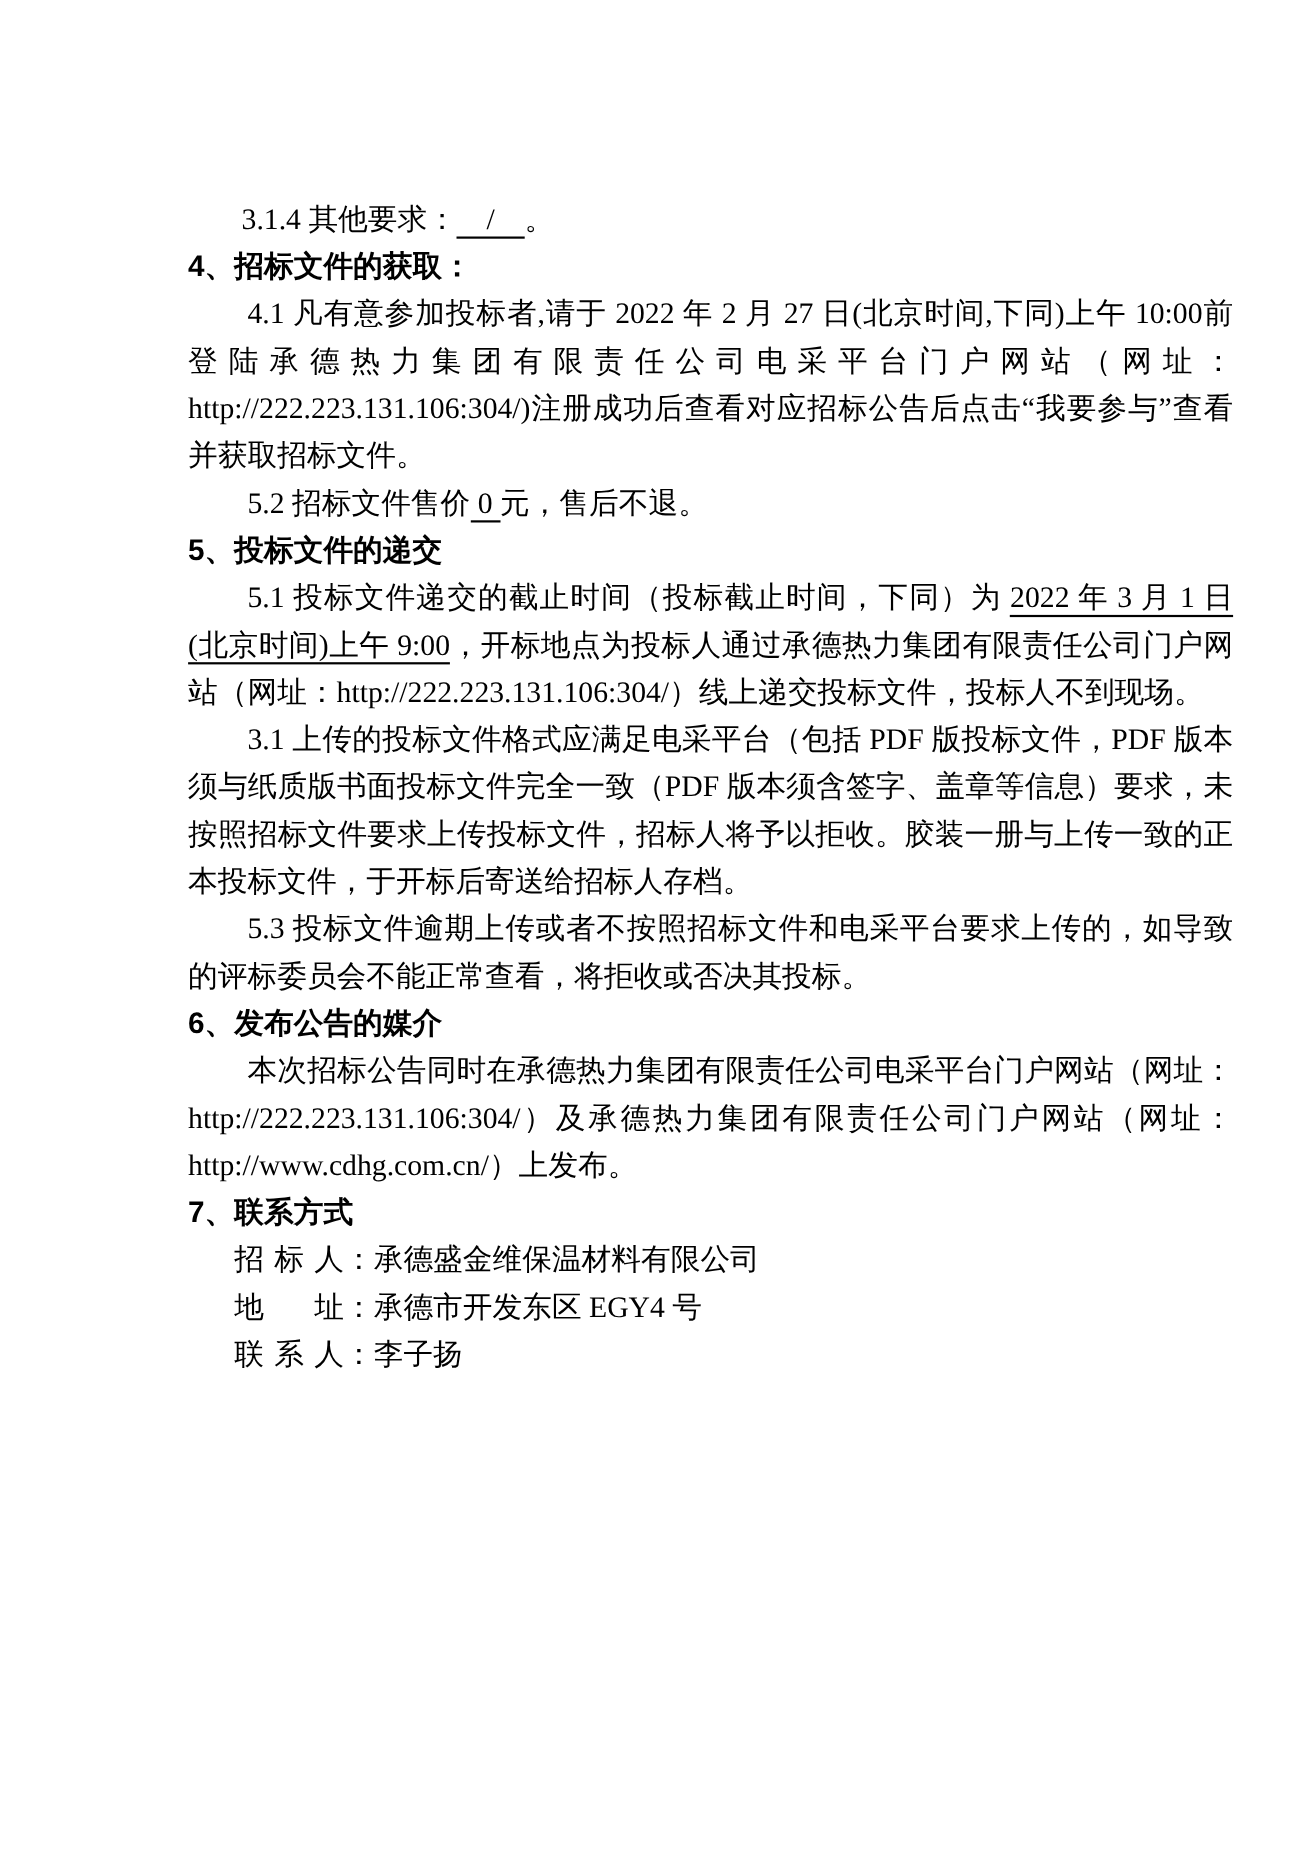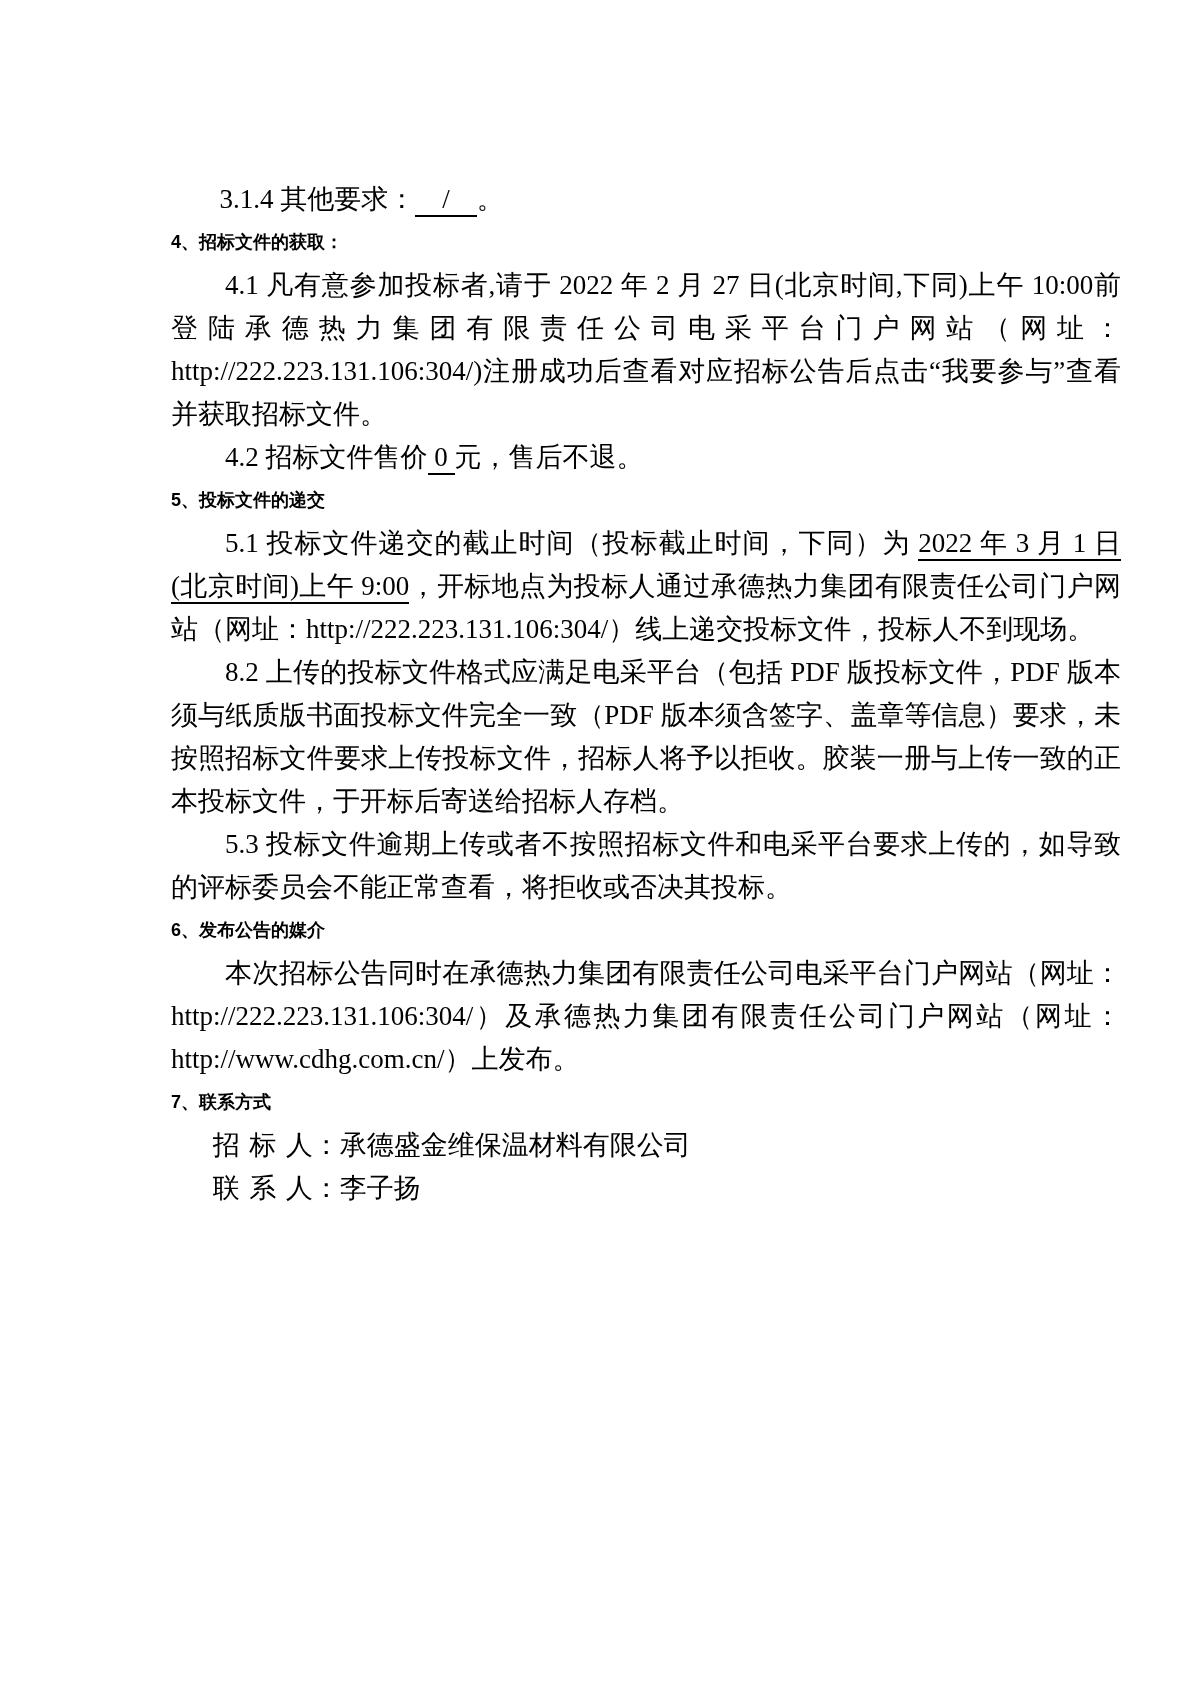--- a/index.html
+++ b/index.html
@@ -23,21 +23,21 @@
   }
   .para {
     margin: 0;
     text-align: justify;
     overflow-wrap: break-word;
   }
   .indent-sub { text-indent: 1.8em; }   
   .indent-body { text-indent: 2em; }    
   .hd {
     margin: 0;
-    font-size: 18px;
+    font-size: 27px;
     line-height: 43px;
     font-weight: 700;
     font-family: "Liberation Sans", "DejaVu Sans", sans-serif;
     text-align: left;
   }
   .u {
     border-bottom: 2px solid #000;
     padding-bottom: 1px;
   }
   .contact-row {
@@ -58,36 +58,37 @@
 
 <div class="page">
 
   <p class="para indent-sub"><span>3.1.4 其他要求：</span><span class="u">　/　</span><span>。</span></p>
 
 
   <h2 class="hd">4、招标文件的获取：</h2>
 
   <p class="para indent-body">4.1 凡有意参加投标者,请于 2022 年 2 月 27 日(北京时间,下同)上午 10:00前登陆承德热力集团有限责任公司电采平台门户网站（网址：http://222.223.131.106:304/)注册成功后查看对应招标公告后点击“我要参与”查看并获取招标文件。</p>
 
-  <p class="para indent-body"><span>4.2 招标文件售价</span><span class="u">&nbsp;0&nbsp;</span><span>元，售后不退。</span></p>
+  <p class="para indent-body"><span>5.2 招标文件售价</span><span class="u">&nbsp;0&nbsp;</span><span>元，售后不退。</span></p>
 
 
   <h2 class="hd">5、投标文件的递交</h2>
 
   <p class="para indent-body"><span>5.1 投标文件递交的截止时间（投标截止时间，下同）为 </span><span class="u">2022 年 3 月 1 日(北京时间)上午 9:00</span><span>，开标地点为投标人通过承德热力集团有限责任公司门户网站（网址：http://222.223.131.106:304/）线上递交投标文件，投标人不到现场。</span></p>
 
-  <p class="para indent-body">8.2 上传的投标文件格式应满足电采平台（包括 PDF 版投标文件，PDF 版本须与纸质版书面投标文件完全一致（PDF 版本须含签字、盖章等信息）要求，未按照招标文件要求上传投标文件，招标人将予以拒收。胶装一册与上传一致的正本投标文件，于开标后寄送给招标人存档。</p>
+  <p class="para indent-body">3.1 上传的投标文件格式应满足电采平台（包括 PDF 版投标文件，PDF 版本须与纸质版书面投标文件完全一致（PDF 版本须含签字、盖章等信息）要求，未按照招标文件要求上传投标文件，招标人将予以拒收。胶装一册与上传一致的正本投标文件，于开标后寄送给招标人存档。</p>
 
   <p class="para indent-body">5.3 投标文件逾期上传或者不按照招标文件和电采平台要求上传的，如导致的评标委员会不能正常查看，将拒收或否决其投标。</p>
 
   <h2 class="hd">6、发布公告的媒介</h2>
 
   <p class="para indent-body">本次招标公告同时在承德热力集团有限责任公司电采平台门户网站（网址：http://222.223.131.106:304/）及承德热力集团有限责任公司门户网站（网址：http://www.cdhg.com.cn/）上发布。</p>
 
   <h2 class="hd">7、联系方式</h2>
 
   <p class="para contact-row"><span class="c-label">招标人</span><span>：</span><span>承德盛金维保温材料有限公司</span></p>
 
+  <p class="para contact-row"><span class="c-label">地址</span><span>：</span><span>承德市开发东区 EGY4 号</span></p>
 
   <p class="para contact-row"><span class="c-label">联系人</span><span>：</span><span>李子扬</span></p>
 
 
 </div>
 
 </body></html>

